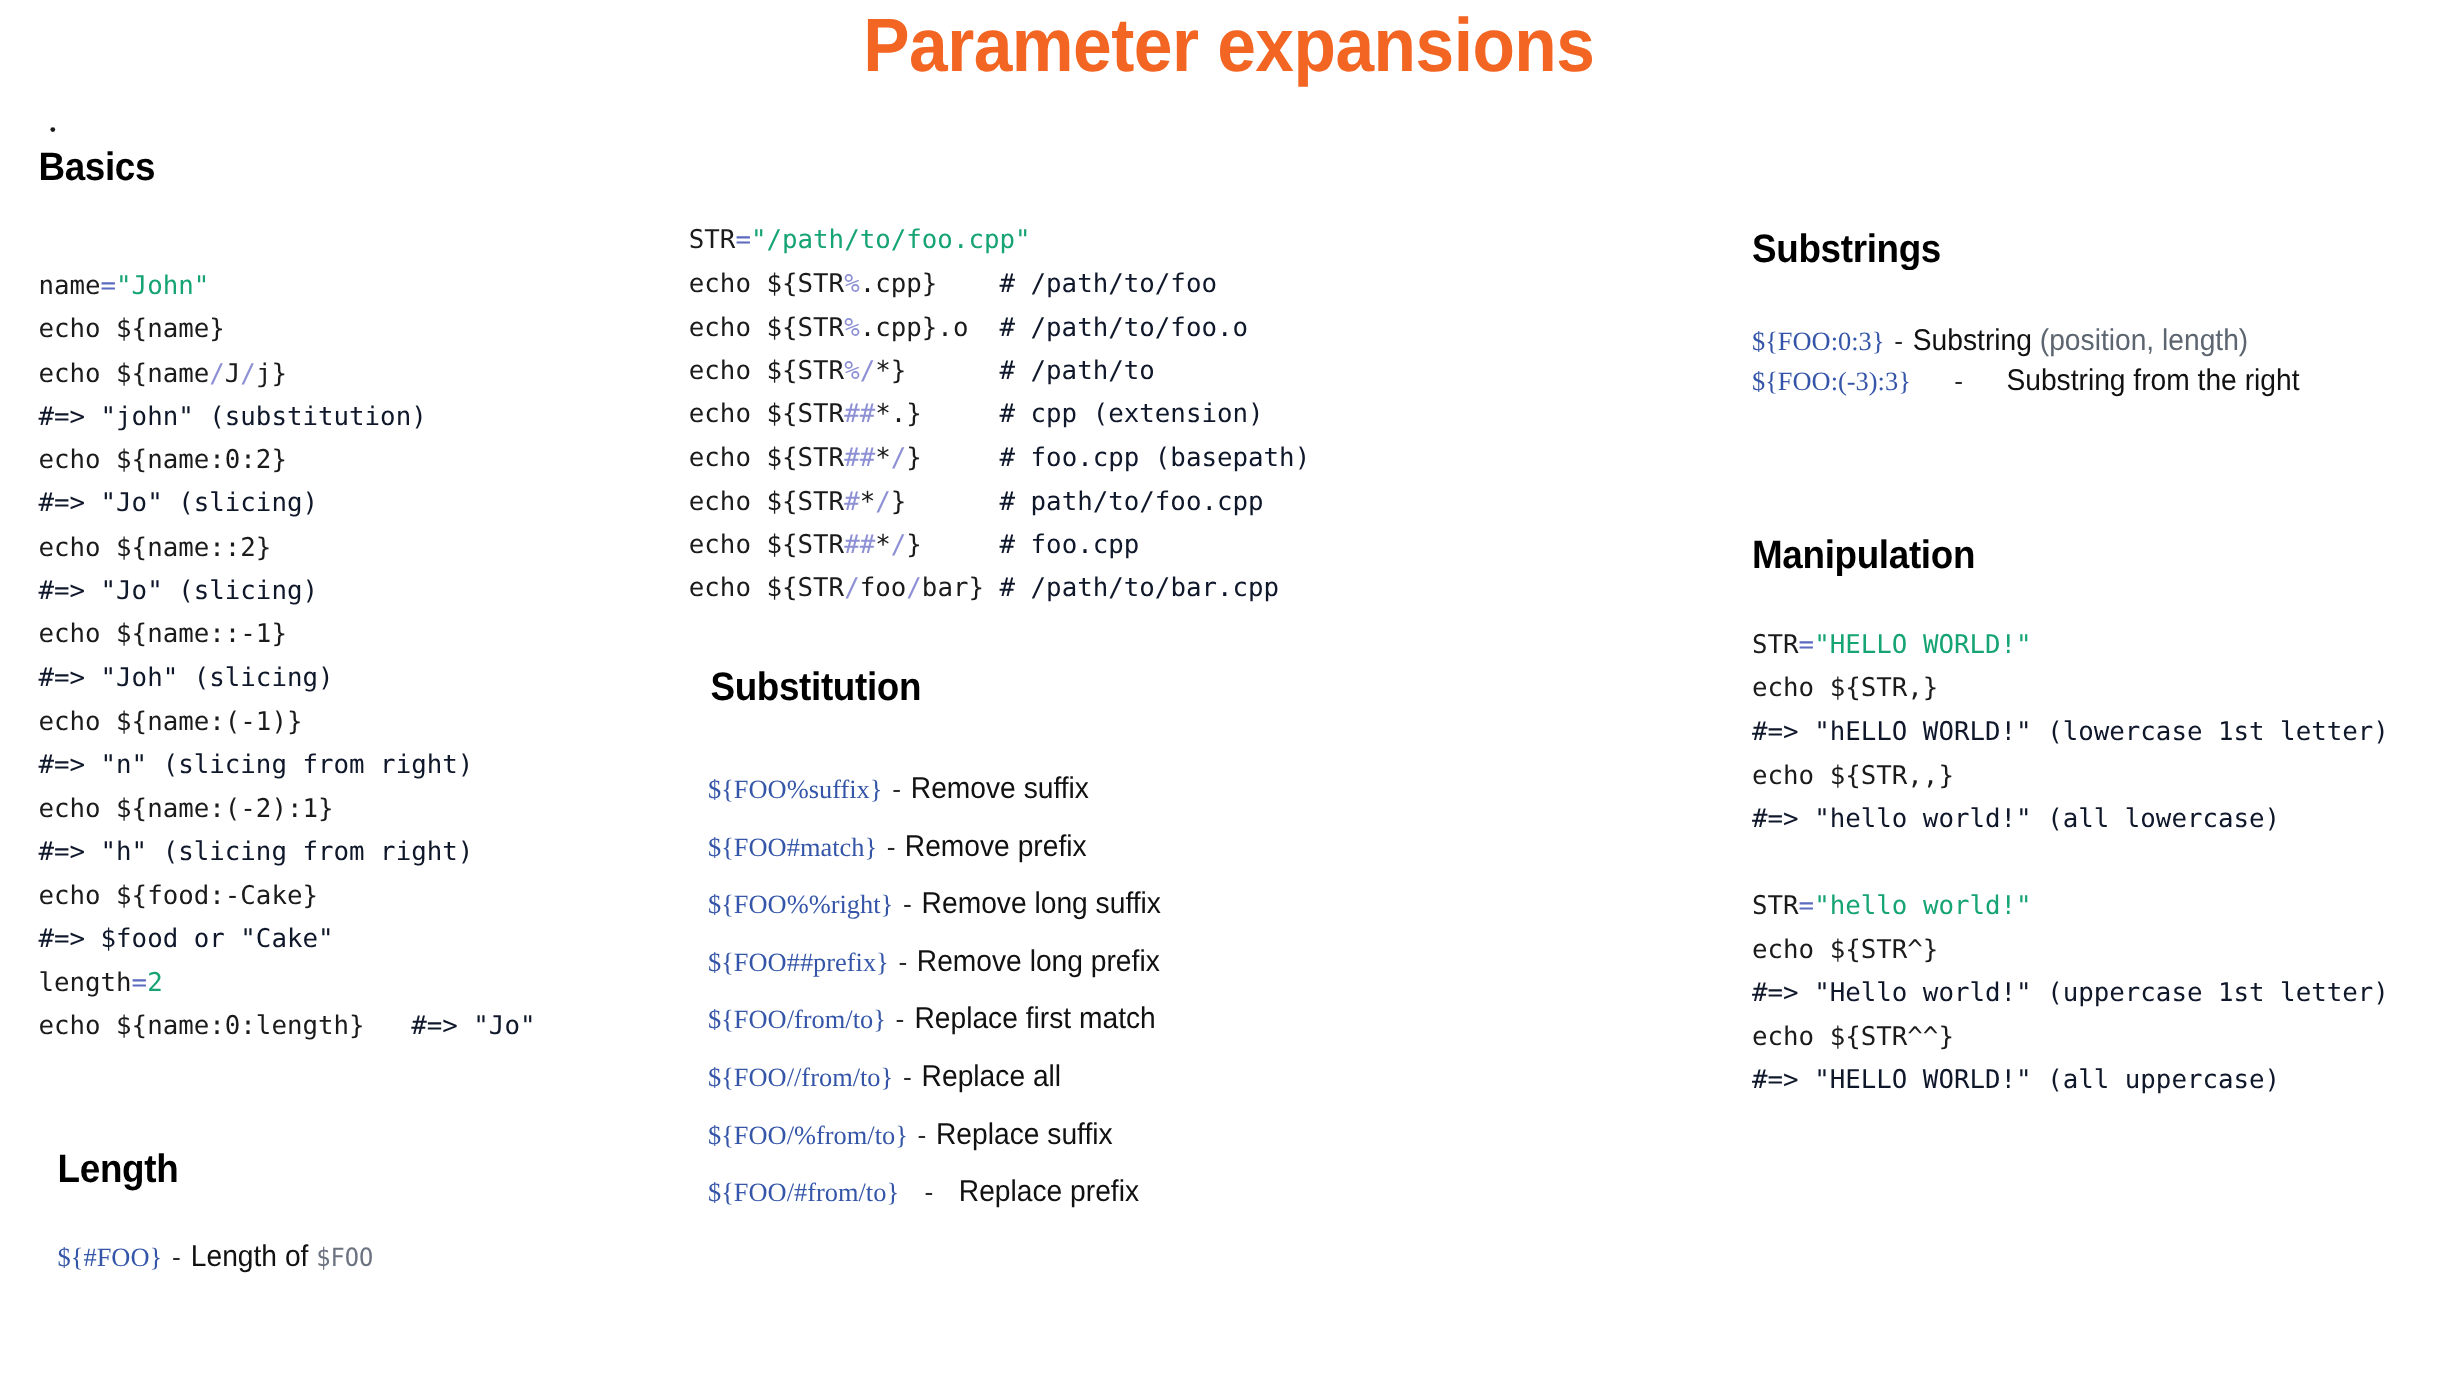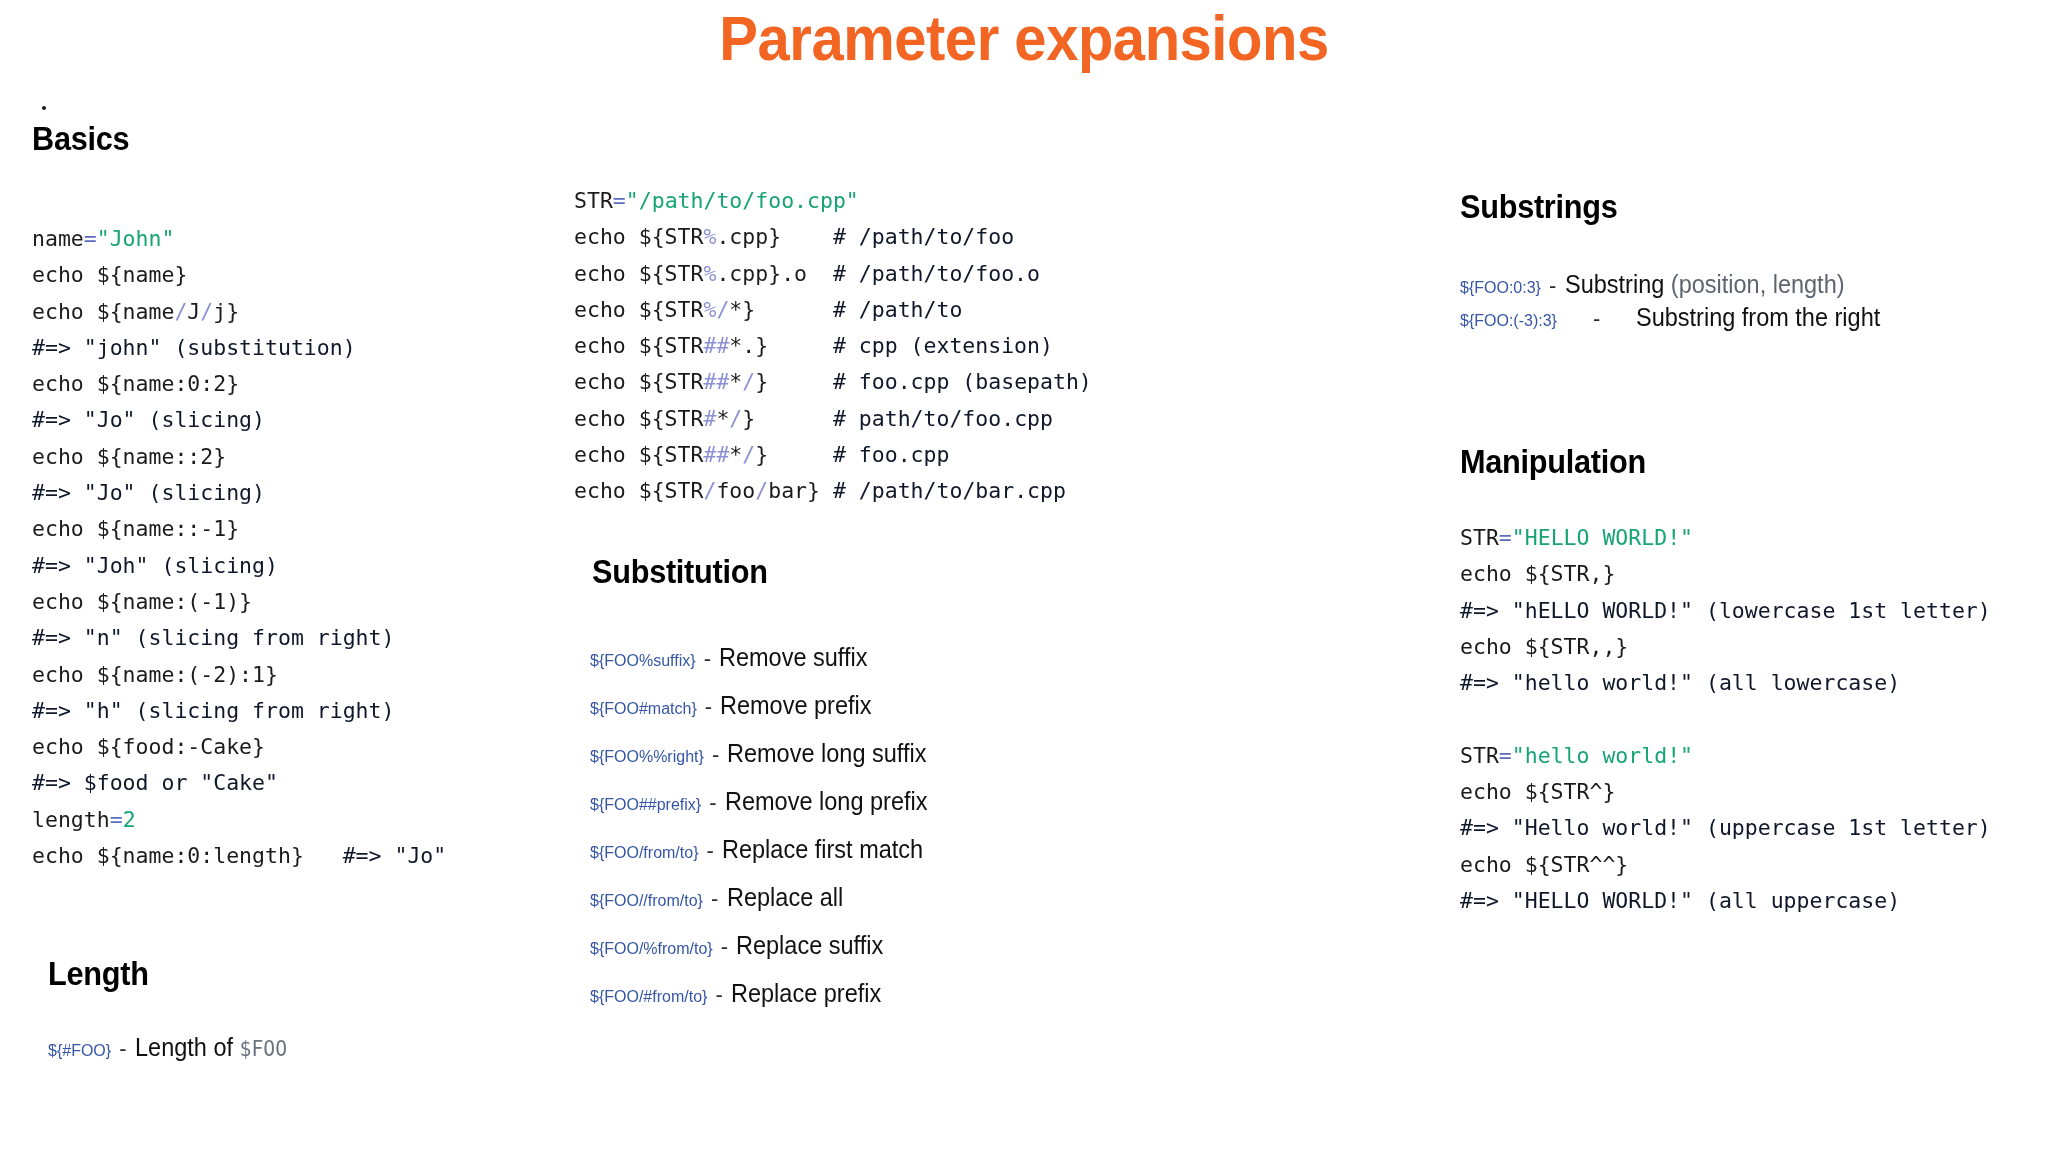--- a/index.html
+++ b/index.html
@@ -77,22 +77,22 @@
   .code .eq   { color: #5c6bc0; }
 
   
   .dl { }
   .dl-row {
     display: flex;
     align-items: baseline;
     white-space: nowrap;
   }
   .dl-code {
-    font-family: Liberation Sans, sans-serif;
-    font-size: 16px;
+    font-family: Liberation Serif, serif;
+    font-size: 22px;
     color: #3556a8;
   }
   .dl-dash {
     font-family: "Liberation Sans", sans-serif;
     font-size: 22px;
     color: #2b2b2b;
     padding: 0 2px;
   }
   .dl-desc {
     font-family: "Liberation Sans", sans-serif;
@@ -169,21 +169,21 @@
       <div class="dl-row" style="margin-bottom: 19px;">
         <span class="dl-code">${FOO//from/to}</span>
         <span class="dl-dash">&nbsp;-&nbsp;</span>
         <span class="dl-desc">Replace all</span>
       </div>
       <div class="dl-row" style="margin-bottom: 19px;">
         <span class="dl-code">${FOO/%from/to}</span>
         <span class="dl-dash">&nbsp;-&nbsp;</span>
         <span class="dl-desc">Replace suffix</span>
       </div>
-      <div class="dl-row" style="margin-bottom: 19px;">
+      <div class="dl-row" style="margin-bottom: 19px; gap: 13px;">
         <span class="dl-code">${FOO/#from/to}</span>
         <span class="dl-dash">&nbsp;-&nbsp;</span>
         <span class="dl-desc">Replace prefix</span>
       </div>
     </div>
 </div>
 
 <div class="col col-right">
 
   <div style="position:absolute; top:188px; left:-12px;" class="sec-h">Substrings</div>

